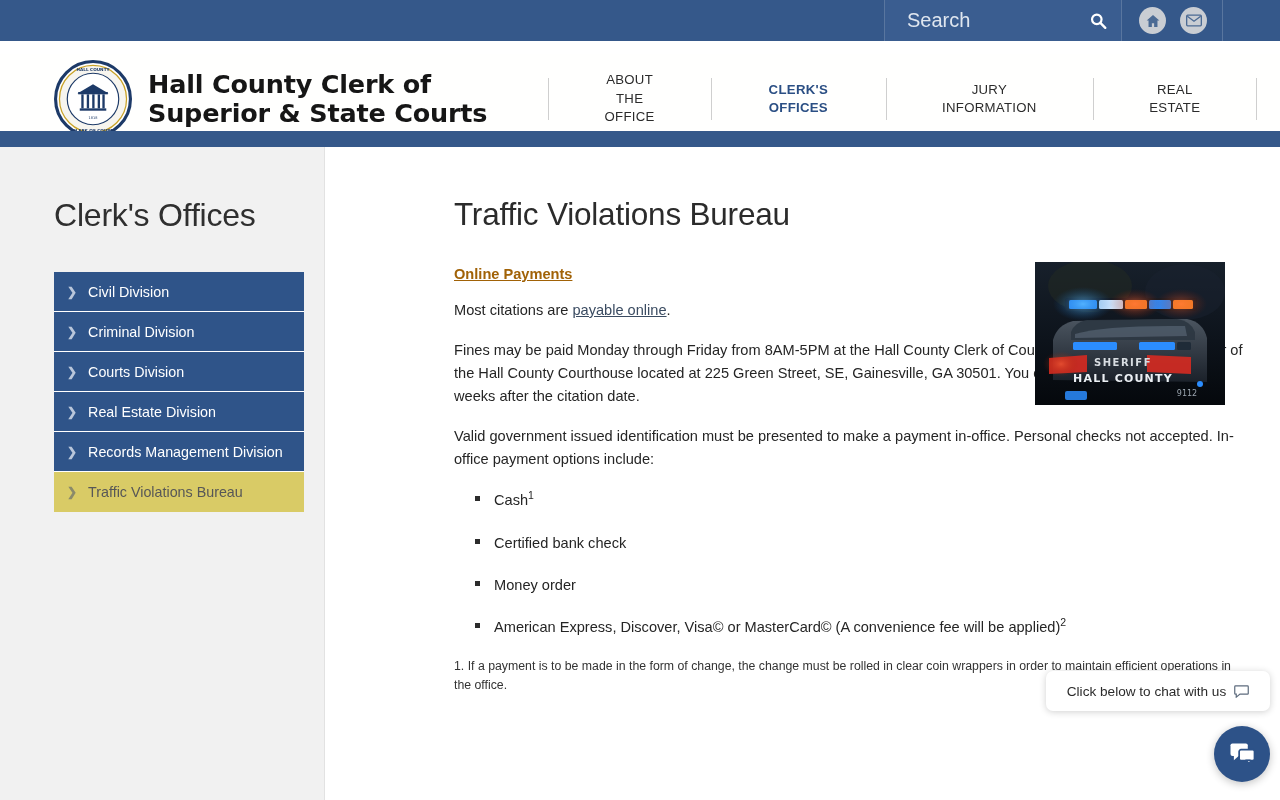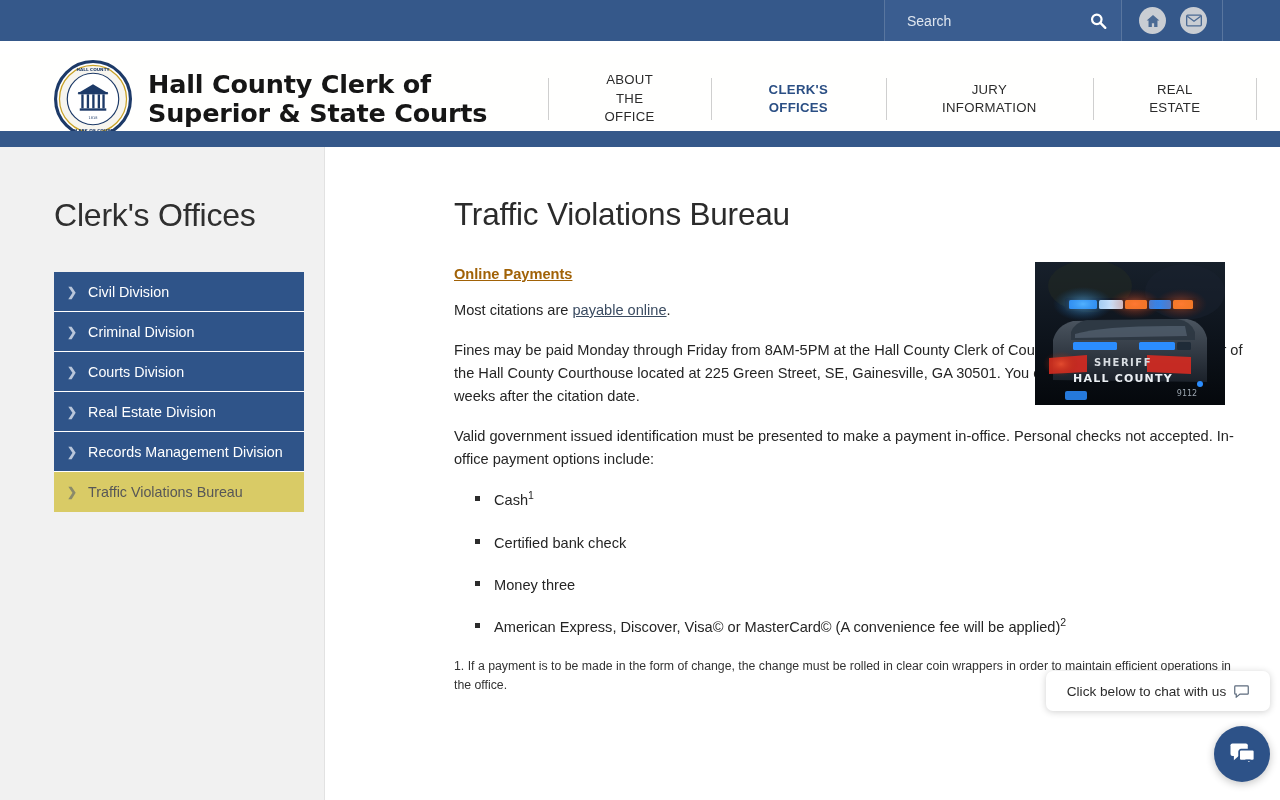--- a/index.html
+++ b/index.html
@@ -26,21 +26,21 @@
   .search-wrap {
     position: absolute; top: 0; left: 885px;
     width: 236px; height: 41px;
     background: #3a5d90;
     display: flex; align-items: center;
   }
   .search-input {
     background: transparent; border: none; outline: none;
     color: #ffffff;
     font-family: "Liberation Sans", sans-serif;
-    font-size: 14px;
+    font-size: 20px;
     margin-left: 22px;
     width: 160px;
     padding: 0;
   }
   .search-input::placeholder { color: #dfe6ef; opacity: 1; }
   .search-btn {
     position: absolute; right: 14px; top: 50%;
     transform: translateY(-50%);
     background: transparent; border: none; cursor: pointer;
     padding: 0; line-height: 0;
@@ -371,21 +371,21 @@
     <p class="para">Valid government issued identification must be presented to make a payment in-office. Personal checks not accepted. In-office payment options include:</p>
 
     <ul class="opts">
       <li>
         <span>Cash</span><sup>1</sup>
       </li>
       <li>
         <span>Certified bank check</span><sup></sup>
       </li>
       <li>
-        <span>Money three</span><sup></sup>
+        <span>Money order</span><sup></sup>
       </li>
       <li>
         <span>American Express, Discover, Visa© or MasterCard© (A convenience fee will be applied)</span><sup>2</sup>
       </li>
     </ul>
 
     <p class="footnote">1. If a payment is to be made in the form of change, the change must be rolled in clear coin wrappers in order to maintain efficient operations in the office.</p>
     
   </div>
 </main>

